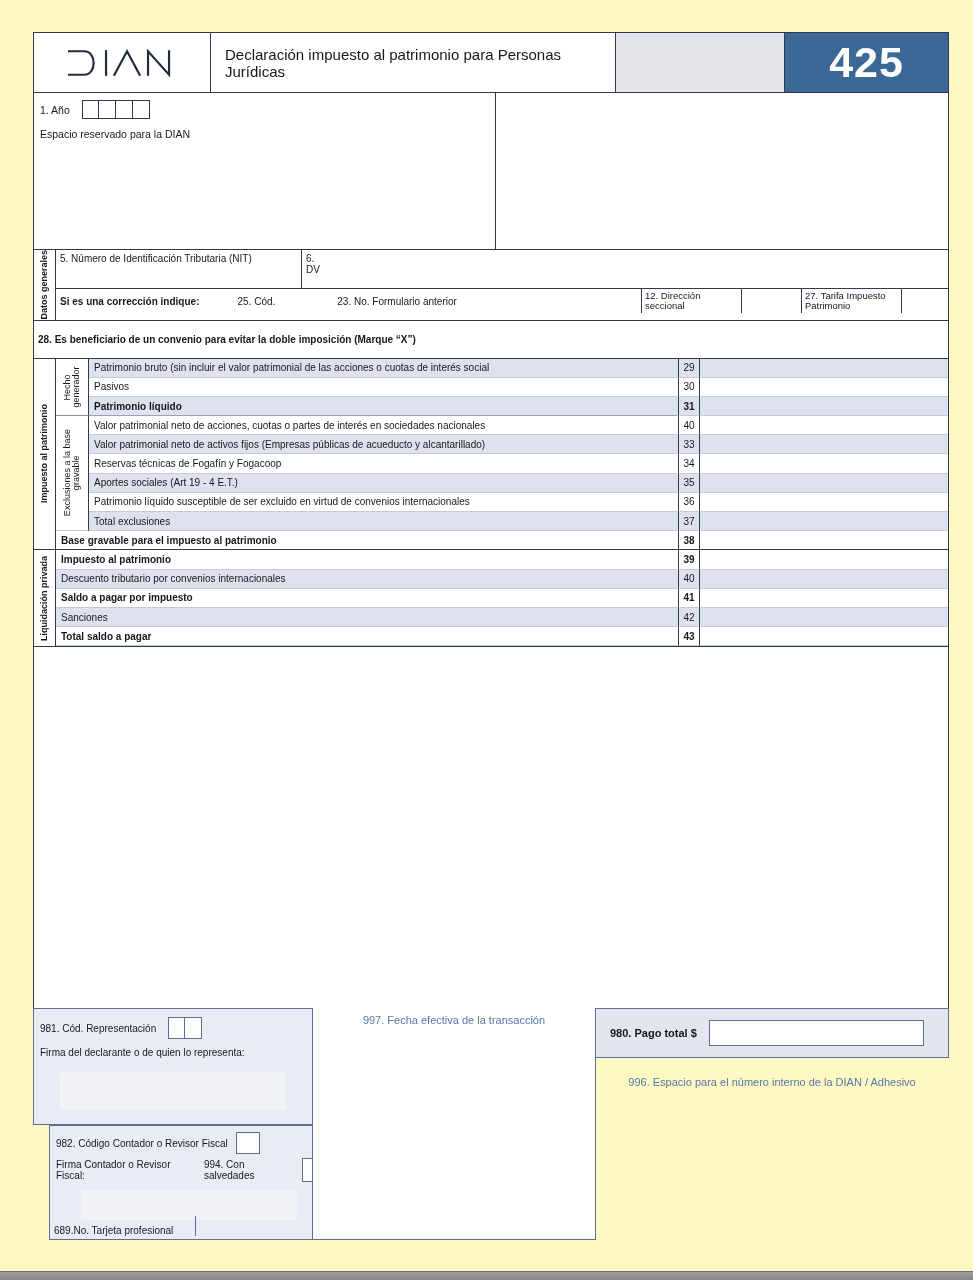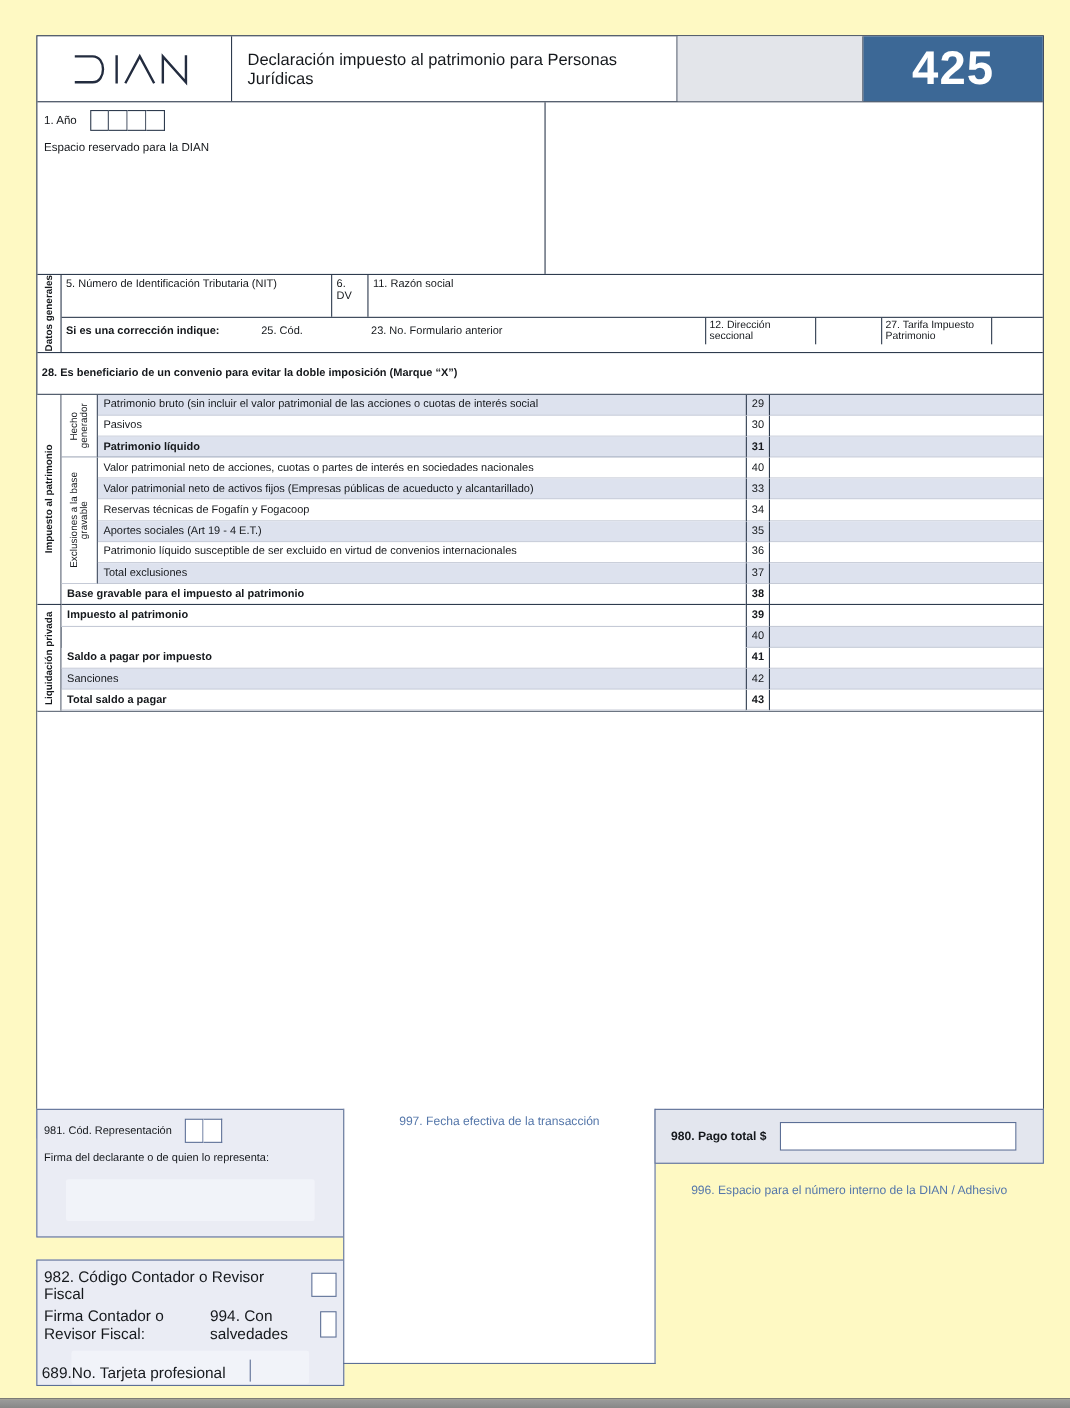--- a/index.html
+++ b/index.html
@@ -65,21 +65,21 @@
   .cell.midline { border-bottom:1px solid #9aa3b5; }
 
   .blank { height:368px; border-top:0.5px solid #2e3b4e; background:#fff; }
 
   .sig-row { border-top:1px solid #2e3b4e; height:20px; display:flex; align-items:center; font-size:10px; }
   .sig-row .s46 { width:395px; padding-left:4px; }
 
   
   .bottom { position:absolute; left:33px; top:1008px; width:916px; height:232px; }
   .box-decl { position:absolute; left:0; top:0; width:280px; height:117px; background:#eaecf4; border:1px solid #5c6f96; padding:8px 6px; font-size:10px; }
-  .box-cont { position:absolute; left:0; top:117px; width:280px; height:115px; background:#eaecf4; border:1px solid #5c6f96; padding:6px; font-size:14px;margin-top:20px; }
+  .box-cont { position:absolute; left:16px; top:117px; width:280px; height:115px; background:#eaecf4; border:1px solid #5c6f96; padding:6px; font-size:10px; }
   .box-mid { position:absolute; left:279px; top:0; width:284px; height:232px; background:#fff; border:1px solid #5c6f96; border-top:none; text-align:center; }
   .blue-txt { color:#5577aa; font-size:11px; margin-top:6px; }
   .box-pago { position:absolute; left:562px; top:0; width:354px; height:50px; background:#e3e6ee; border:1px solid #5c6f96; display:flex; align-items:center; padding-left:14px; }
   .box-pago .lbl { font-weight:bold; font-size:11px; }
   .pago-input { width:215px; height:26px; background:#fff; border:1px solid #5c6f96; margin-left:12px; }
   .text-996 { position:absolute; left:562px; top:68px; width:354px; text-align:center; color:#5577aa; font-size:11px; }
 
   .inline-boxes { display:flex; margin-left:12px; }
   .inline-boxes .sb { width:17px; height:22px; border:1px solid #5c6f96; border-left:none; background:#fff; }
   .inline-boxes .sb:first-child { border-left:1px solid #5c6f96; }
@@ -138,21 +138,20 @@
     </div>
 
     <div class="datos">
       <div class="v-strip">
         <span class="vtext">Datos generales</span>
       </div>
       <div class="datos-body">
         <div class="dg-r1">
           <div class="c cell-nit">5. Número de Identificación Tributaria (NIT)</div>
           <div class="c cell-dv">6. DV</div>
-          <div class="c cell-razon">11. Razón social</div>
         </div>
         <div class="dg-r2">
           <div class="cell-corr">
             <span class="bld">Si es una corrección indique:</span>
             <span class="cod">25. Cód.</span>
             <span class="prev">23. No. Formulario anterior</span>
           </div>
           <div class="cell-dir">12. Dirección seccional</div>
           <div class="cell-dirval"></div>
           <div class="cell-tar">27. Tarifa Impuesto Patrimonio</div>
@@ -202,20 +201,21 @@
         <div class="cell val" style="grid-area: 8 / 5;"></div>
         <div class="cell label sh" style="grid-area: 9 / 3;">Total exclusiones</div>
         <div class="cell num sh" style="grid-area: 9 / 4;">37</div>
         <div class="cell val sh" style="grid-area: 9 / 5;"></div>
         <div class="cell label b secend" style="grid-area: 10 / 2 / auto / 4;">Base gravable para el impuesto al patrimonio</div>
         <div class="cell num b secend" style="grid-area: 10 / 4;">38</div>
         <div class="cell val secend" style="grid-area: 10 / 5;"></div>
         <div class="cell label b" style="grid-area: 11 / 2 / auto / 4;">Impuesto al patrimonio</div>
         <div class="cell num b" style="grid-area: 11 / 4;">39</div>
         <div class="cell val" style="grid-area: 11 / 5;"></div>
+        <div class="cell label sh" style="grid-area: 12 / 2 / auto / 4;">Descuento tributario por convenios internacionales</div>
         <div class="cell num sh" style="grid-area: 12 / 4;">40</div>
         <div class="cell val sh" style="grid-area: 12 / 5;"></div>
         <div class="cell label b" style="grid-area: 13 / 2 / auto / 4;">Saldo a pagar por impuesto</div>
         <div class="cell num b" style="grid-area: 13 / 4;">41</div>
         <div class="cell val" style="grid-area: 13 / 5;"></div>
         <div class="cell label sh" style="grid-area: 14 / 2 / auto / 4;">Sanciones</div>
         <div class="cell num sh" style="grid-area: 14 / 4;">42</div>
         <div class="cell val sh" style="grid-area: 14 / 5;"></div>
         <div class="cell label b" style="grid-area: 15 / 2 / auto / 4;">Total saldo a pagar</div>
         <div class="cell num b" style="grid-area: 15 / 4;">43</div>

